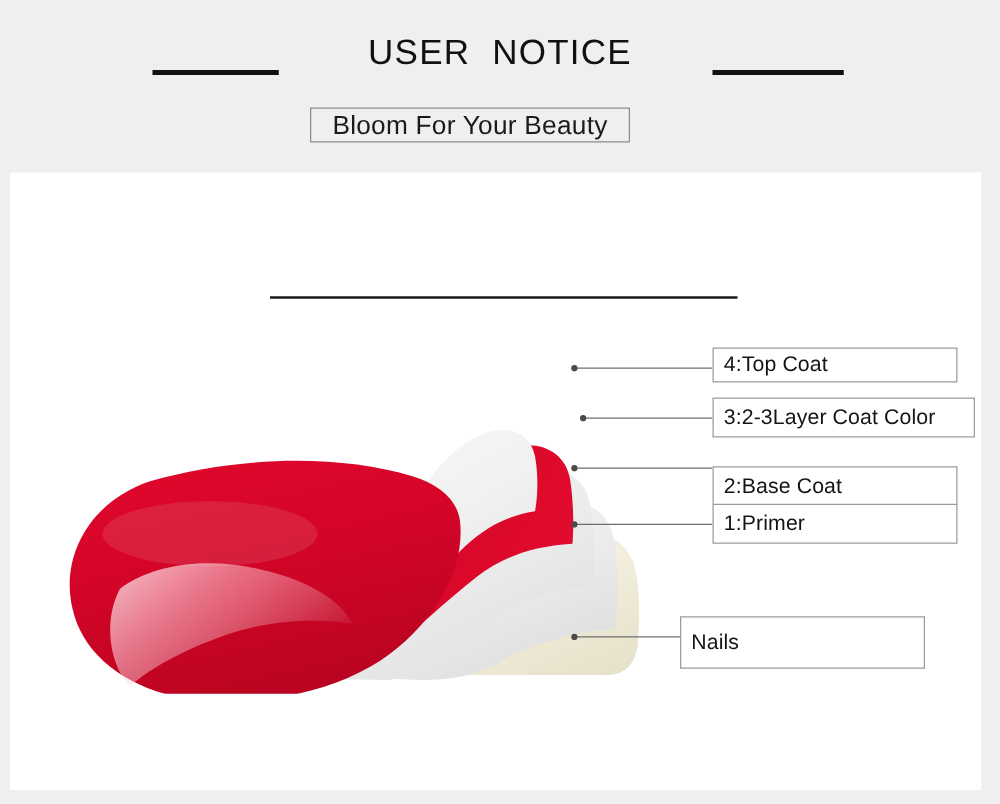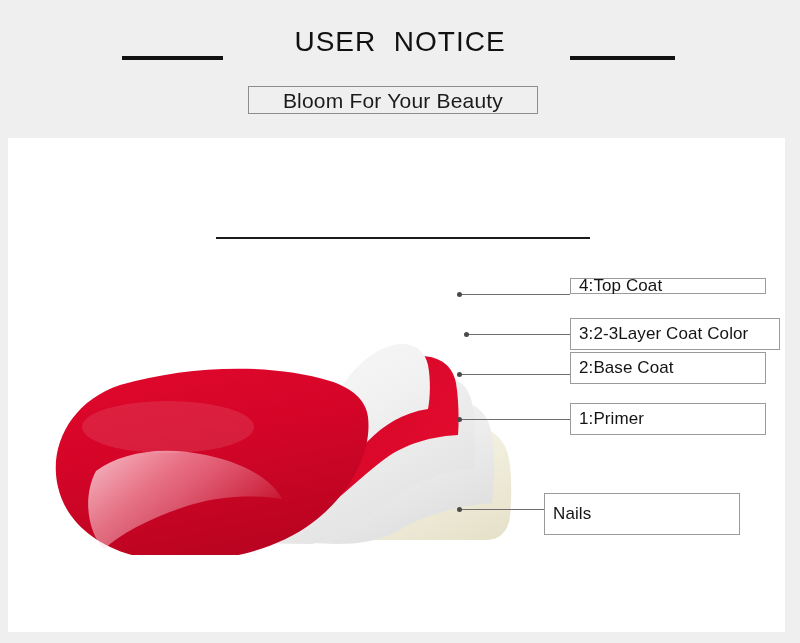--- a/index.html
+++ b/index.html
@@ -21,21 +21,21 @@
   .main-title{
     position:absolute;left:0;top:28px;width:800px;
     text-align:center;
     font-size:28px;letter-spacing:1px;
     color:#111;font-weight:400;
     font-family:"Liberation Sans",sans-serif;
     line-height:1.0;
     white-space:pre;
   }
   .subtitle-box{
-    position:absolute;left:248px;top:86px;width:290px;height:28px;
+    position:absolute;left:248px;top:86px;width:256px;height:28px;
     border:1px solid #8d8d8d;
     box-sizing:border-box;
     display:flex;align-items:center;justify-content:center;
     background:transparent;
   }
   .subtitle-box span{
     font-size:21px;color:#1b1b1b;font-weight:400;letter-spacing:0.2px;
     line-height:1;
   }
 
@@ -181,31 +181,31 @@
                C 152 262 122 278 104 294
                C 88 278 82 242 96 216 Z"></path>
 
       <ellipse cx="168" cy="172" rx="86" ry="26" fill="#ffffff" opacity="0.10"></ellipse>
     </svg>
   </div>
 
   <div id="callouts">
       <div class="leader" style="left: 459px; top: 294px; width: 111px;"></div>
       <div class="dot" style="left: 457px; top: 292px;"></div>
-      <div class="lbl" style="left: 570px; top: 278px; width: 196px; height: 16px; text-align: center;">
+      <div class="lbl" style="left: 570px; top: 278px; width: 196px; height: 28px; text-align: center;">
         <span>4:Top Coat</span>
       </div>
       <div class="leader" style="left: 466px; top: 334px; width: 104px;"></div>
       <div class="dot" style="left: 464px; top: 332px;"></div>
       <div class="lbl" style="left: 570px; top: 318px; width: 210px; height: 32px;">
         <span>3:2-3Layer Coat Color</span>
       </div>
       <div class="leader" style="left: 459px; top: 374px; width: 111px;"></div>
       <div class="dot" style="left: 457px; top: 372px;"></div>
-      <div class="lbl" style="left: 570px; top: 352px; width: 196px; height: 32px;">
+      <div class="lbl" style="left: 570px; top: 373px; width: 196px; height: 32px;">
         <span>2:Base Coat</span>
       </div>
       <div class="leader" style="left: 459px; top: 419px; width: 111px;"></div>
       <div class="dot" style="left: 457px; top: 417px;"></div>
       <div class="lbl" style="left: 570px; top: 403px; width: 196px; height: 32px;">
         <span>1:Primer</span>
       </div>
       <div class="leader" style="left: 459px; top: 509px; width: 111px;"></div>
       <div class="dot" style="left: 457px; top: 507px;"></div>
       <div class="lbl" style="left: 544px; top: 493px; width: 196px; height: 42px;">

